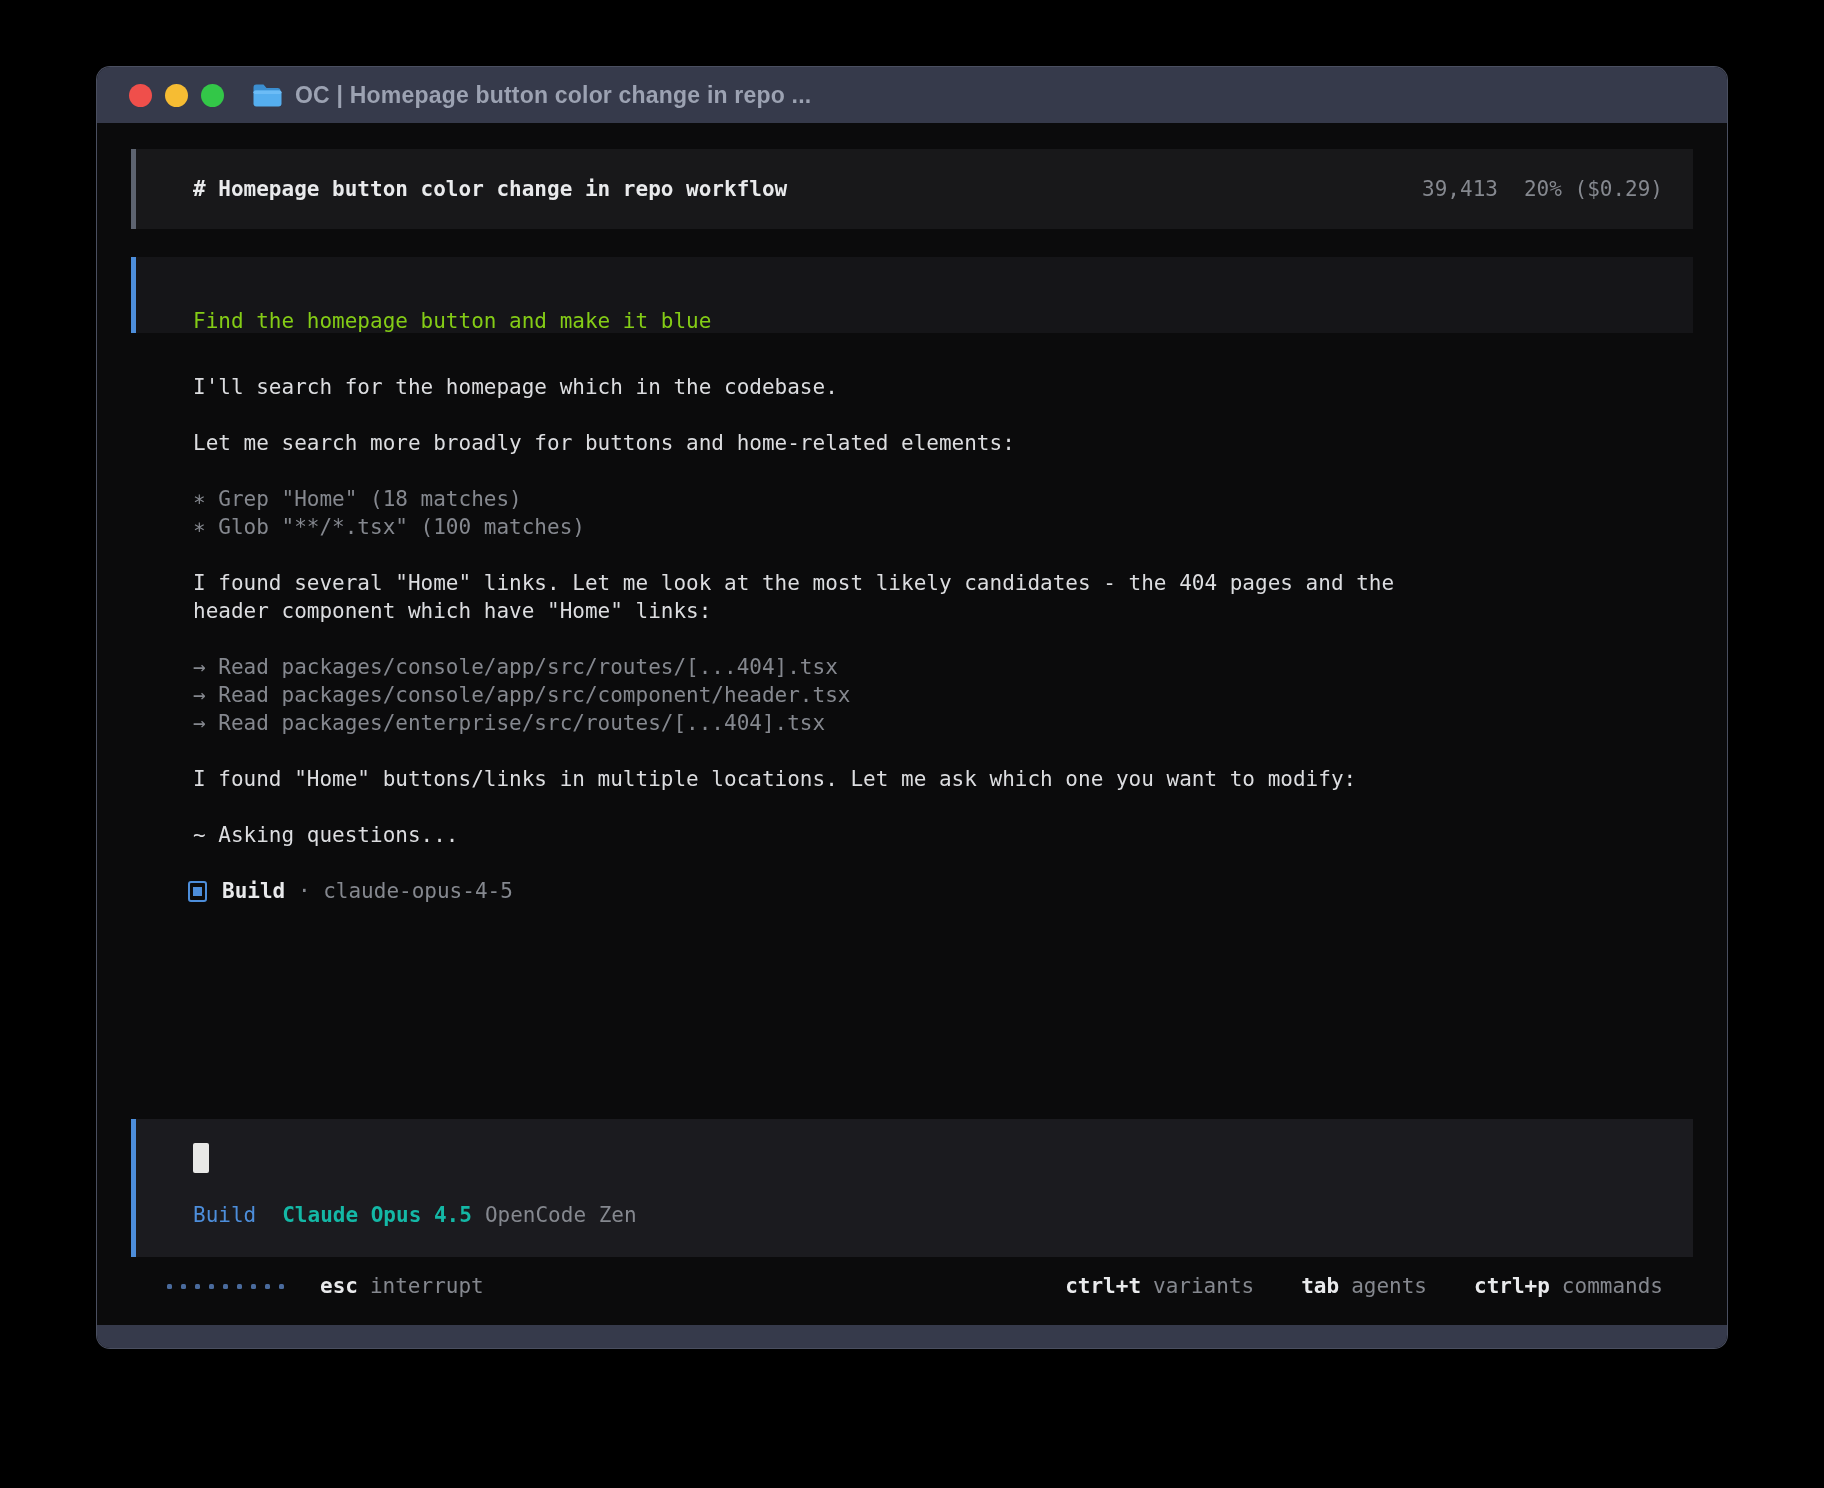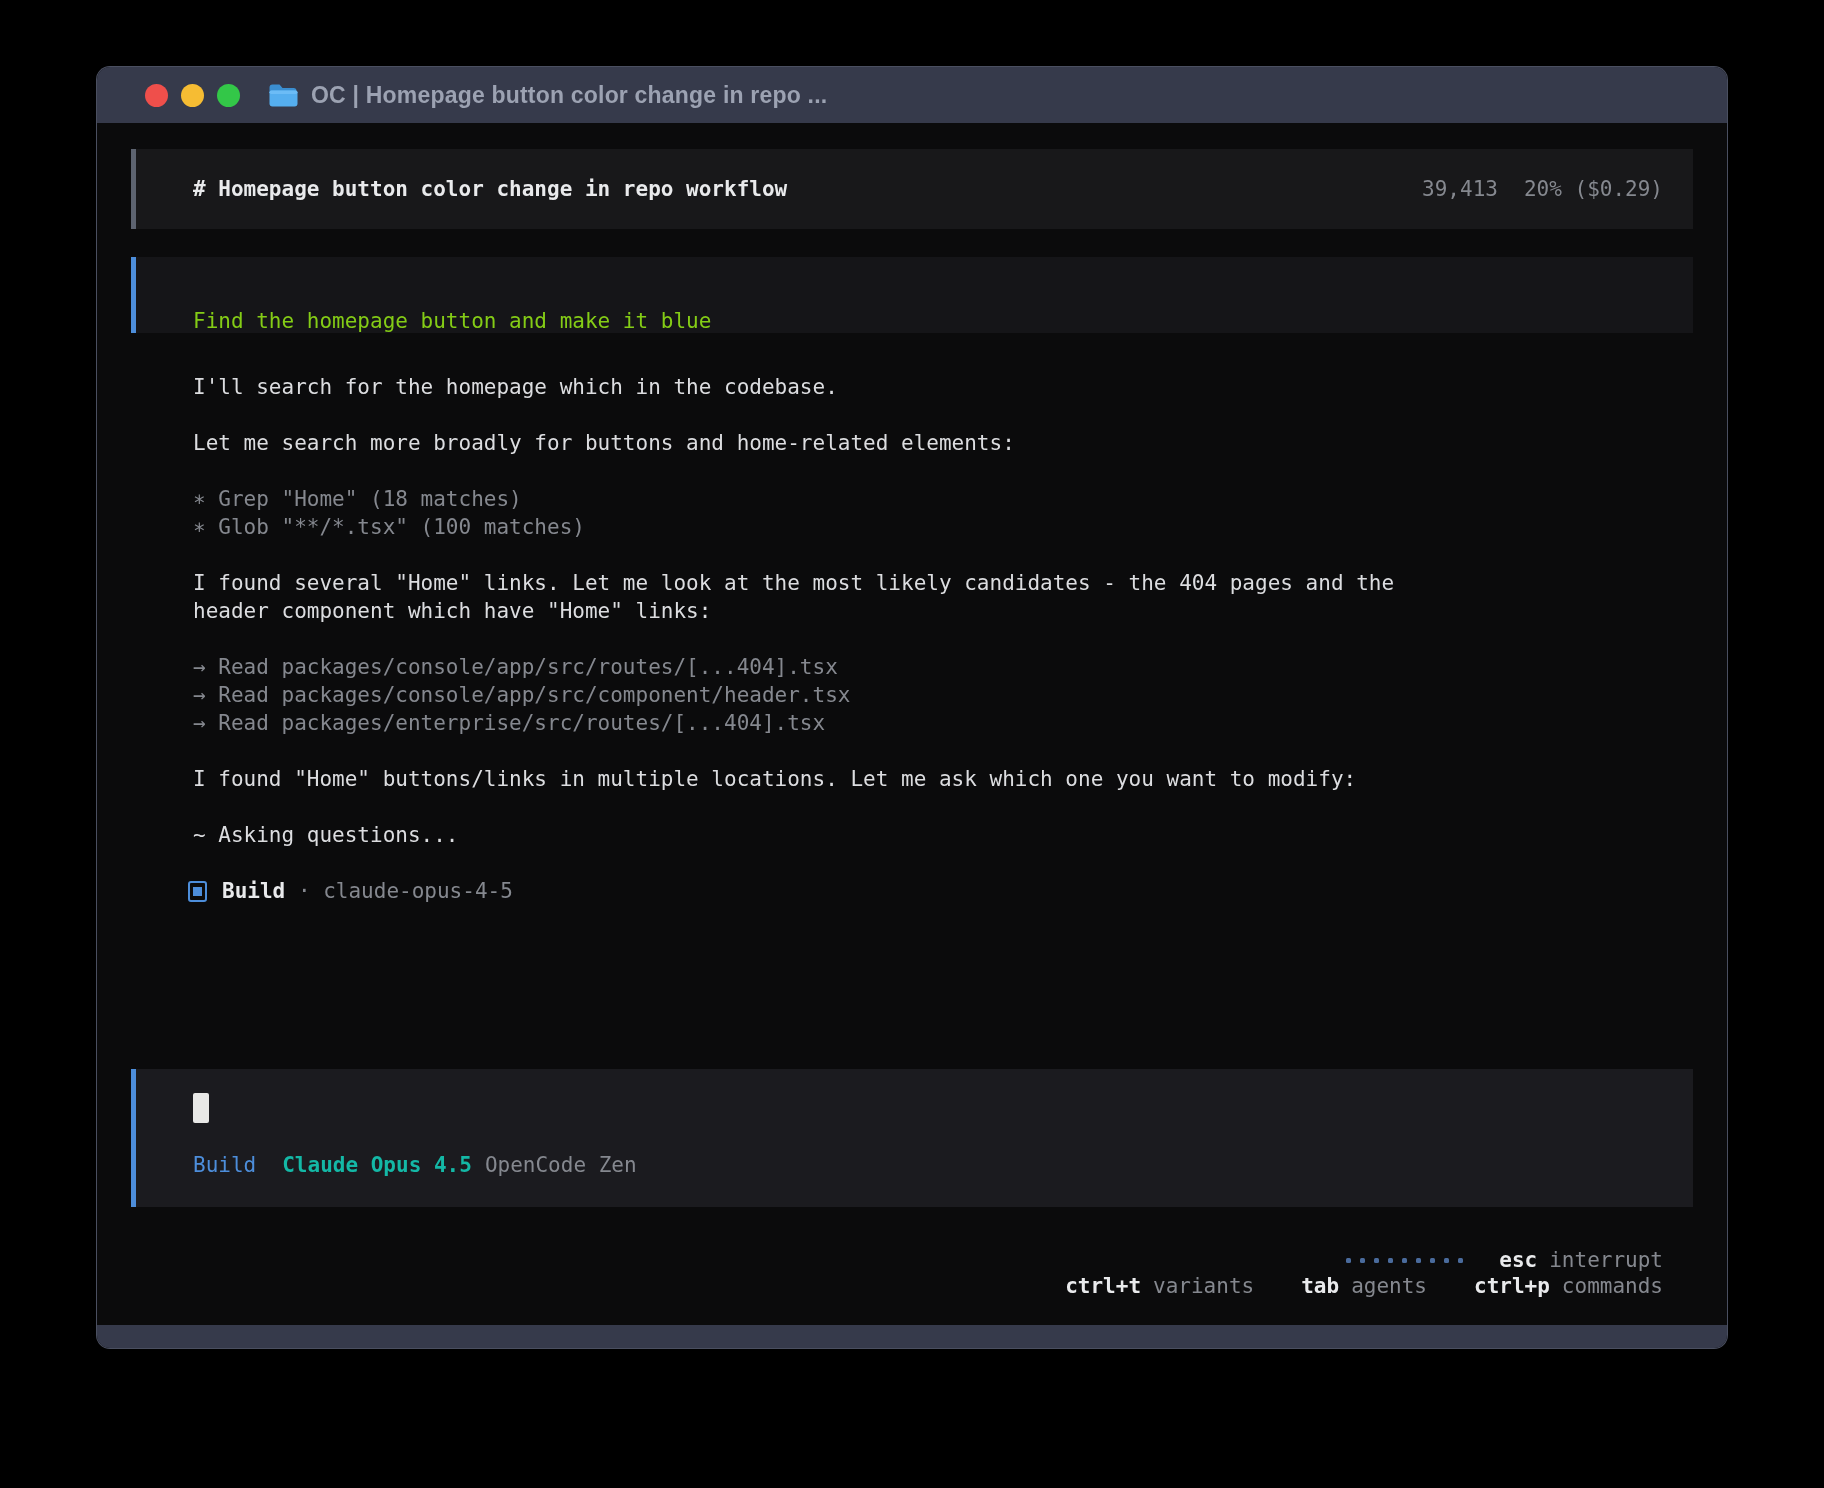--- a/index.html
+++ b/index.html
@@ -11,21 +11,21 @@
   }
   *{margin:0;padding:0;box-sizing:border-box;}
   html,body{width:1824px;height:1488px;background:var(--page-bg);overflow:hidden;}
   body{font-family:"DejaVu Sans Mono",monospace;}
 
   .window{position:absolute;left:96px;top:66px;width:1632px;height:1283px;
     background:var(--term-bg);border-radius:14px;border:1px solid var(--frame-border);
     display:flex;flex-direction:column;overflow:hidden;box-shadow:0 18px 60px rgba(0,0,0,.8);}
 
   .titlebar{height:56px;flex:0 0 56px;background:var(--frame);display:flex;align-items:center;
-    padding-left:48px;gap:0;}
+    padding-left:32px;gap:0;}
   .lights{display:flex;align-items:center;gap:13px;}
   .light{width:23px;height:23px;border-radius:50%;display:inline-block;}
   .light.red{background:#ef4f4b;}
   .light.yellow{background:#f6bc33;}
   .light.green{background:#33c748;}
   .folder{margin-left:28px;display:flex;align-items:center;}
   .titlebar .title{margin-left:12px;font-family:"Liberation Sans",sans-serif;font-weight:bold;
     font-size:23px;color:var(--title-txt);letter-spacing:.2px;}
 
   .term{flex:1;display:flex;flex-direction:column;padding:26px 34px 26px 34px;
@@ -54,22 +54,22 @@
 
   .bottom-group{margin-top:auto;}
   .input-block{min-height:138px;background:var(--blk-input);border-left:5px solid var(--accent);
     padding:24px 30px 20px 57px;display:flex;flex-direction:column;}
   .cursor{width:16px;height:30px;background:var(--cursor);border-radius:2px;display:block;}
   .input-meta{margin-top:28px;display:flex;align-items:baseline;white-space:pre;line-height:28px;}
   .input-meta .agent{color:var(--accent);}
   .input-meta .model{color:#14b8a6;font-weight:bold;margin-left:26px;}
   .input-meta .provider{color:var(--muted);margin-left:13px;}
 
-  .statusbar{margin-top:40px;display:flex;align-items:flex-end;justify-content:space-between;
-    padding:0 30px 0 36px;line-height:26px;flex-direction:column;}
+  .statusbar{margin-top:16px;display:flex;align-items:flex-start;justify-content:space-between;
+    padding:0 30px 0 36px;line-height:26px;}
   .statusbar .left{display:flex;align-items:center;}
   .spinner{display:inline-flex;align-items:center;gap:9px;margin-right:36px;}
   .spinner i{width:5px;height:5px;background:var(--dots);border-radius:1.5px;display:block;}
   .key{font-weight:bold;color:#e9eaec;white-space:pre;}
   .statusbar .label{color:var(--muted);margin-left:12px;white-space:pre;}
   .hints{display:flex;align-items:center;gap:47px;}
   .hint{display:flex;align-items:baseline;}
 
   .footerstrip{flex:0 0 23px;background:var(--frame);}
 </style>

